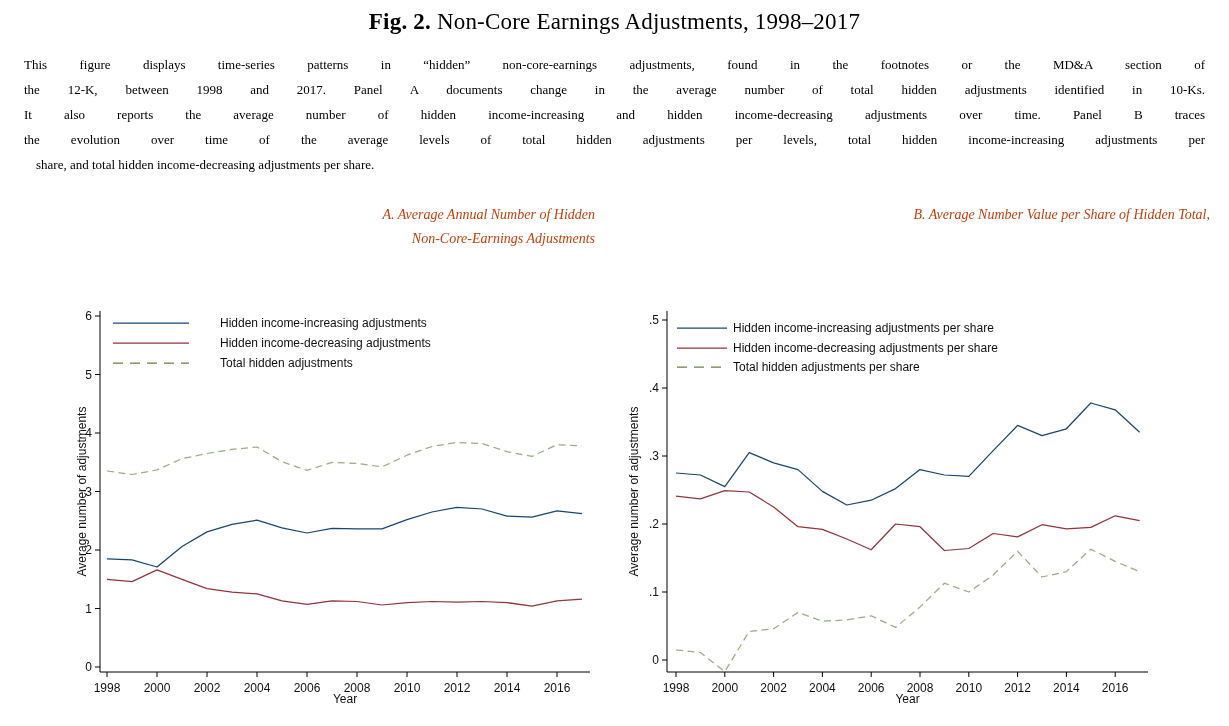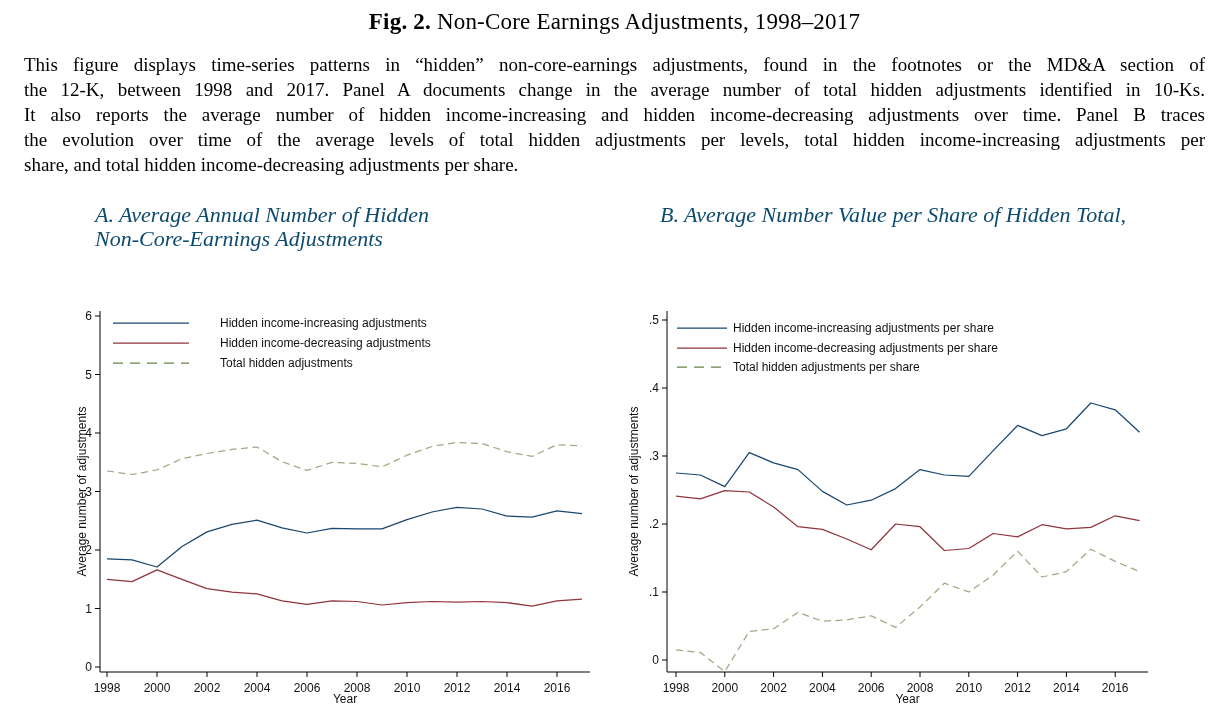--- a/index.html
+++ b/index.html
@@ -1,23 +1,23 @@
 <!DOCTYPE html>
 <html><head>
 <meta charset="utf-8">
 <style>
   html,body{margin:0;padding:0;background:#ffffff;}
   body{width:1229px;height:726px;position:relative;overflow:hidden;
        font-family:"Liberation Serif","DejaVu Serif",serif;color:#000;}
   .fig-title{margin-top:9px;text-align:center;font-size:23px;letter-spacing:.2px;}
   .fig-label{font-weight:bold;}
-  .caption{margin:17px 24px 0 24px;font-size:19px;line-height:25px;}
+  .caption{margin:17px 24px 0 24px;font-size:13px;line-height:25px;}
   .cap-line{text-align:justify;text-align-last:justify;}
-  .cap-line.cap-last{text-align-last:left;}
-  .panel-title{position:absolute;text-align:left;font-style:italic;font-size:22px;line-height:24px;color:#0c4a6e;}
+  .cap-line.cap-last{text-align-last:left;margin-left:12px;}
+  .panel-title{position:absolute;text-align:right;font-style:italic;font-size:14px;line-height:24px;color:#c2410c;}
   .pt-a{left:95px;top:203px;width:500px;}
   .pt-b{left:660px;top:203px;width:550px;}
   svg.chart{position:absolute;top:295px;overflow:visible;}
   #chartA{left:75px;}
   #chartB{left:630px;}
   .ax{stroke:#000;stroke-width:1;fill:none;}
   .tick{font:12px "Liberation Sans","DejaVu Sans",sans-serif;fill:#111;}
   .legend-text{font:12px "Liberation Sans","DejaVu Sans",sans-serif;fill:#111;}
   .axlab{font:12px "Liberation Sans","DejaVu Sans",sans-serif;fill:#111;}
   .ln{fill:none;stroke-width:1.25;stroke-linejoin:round;}

